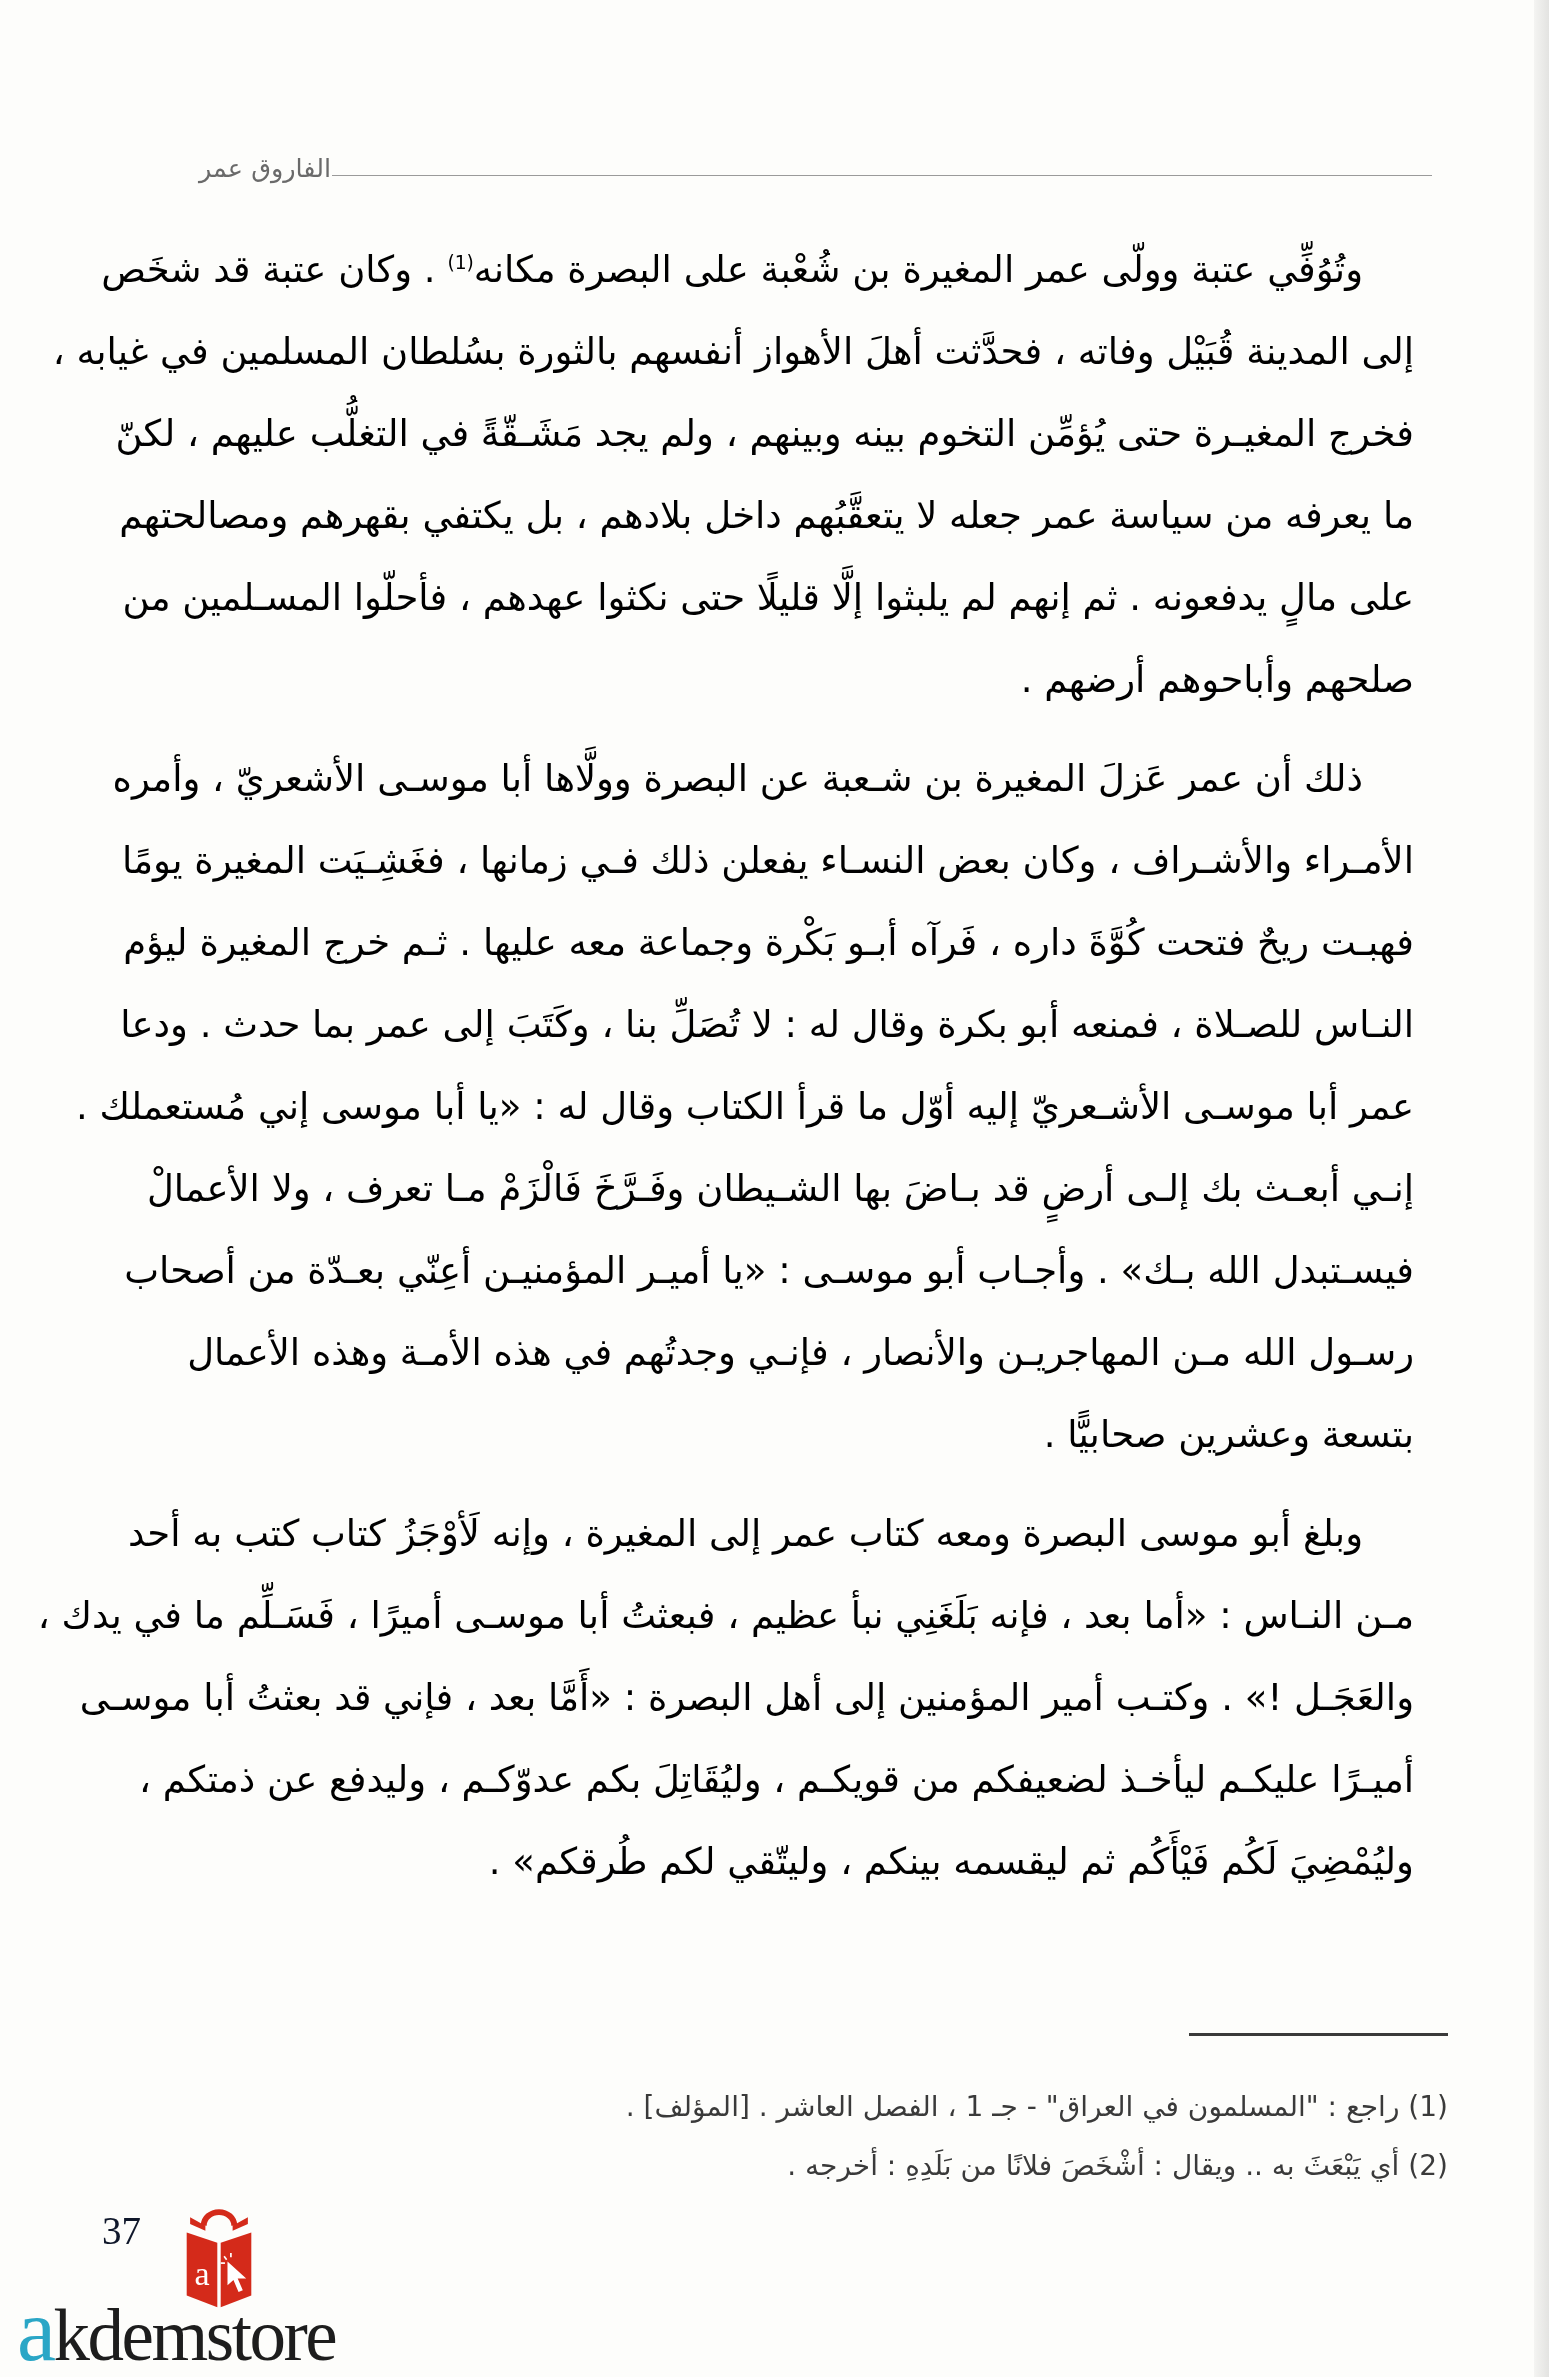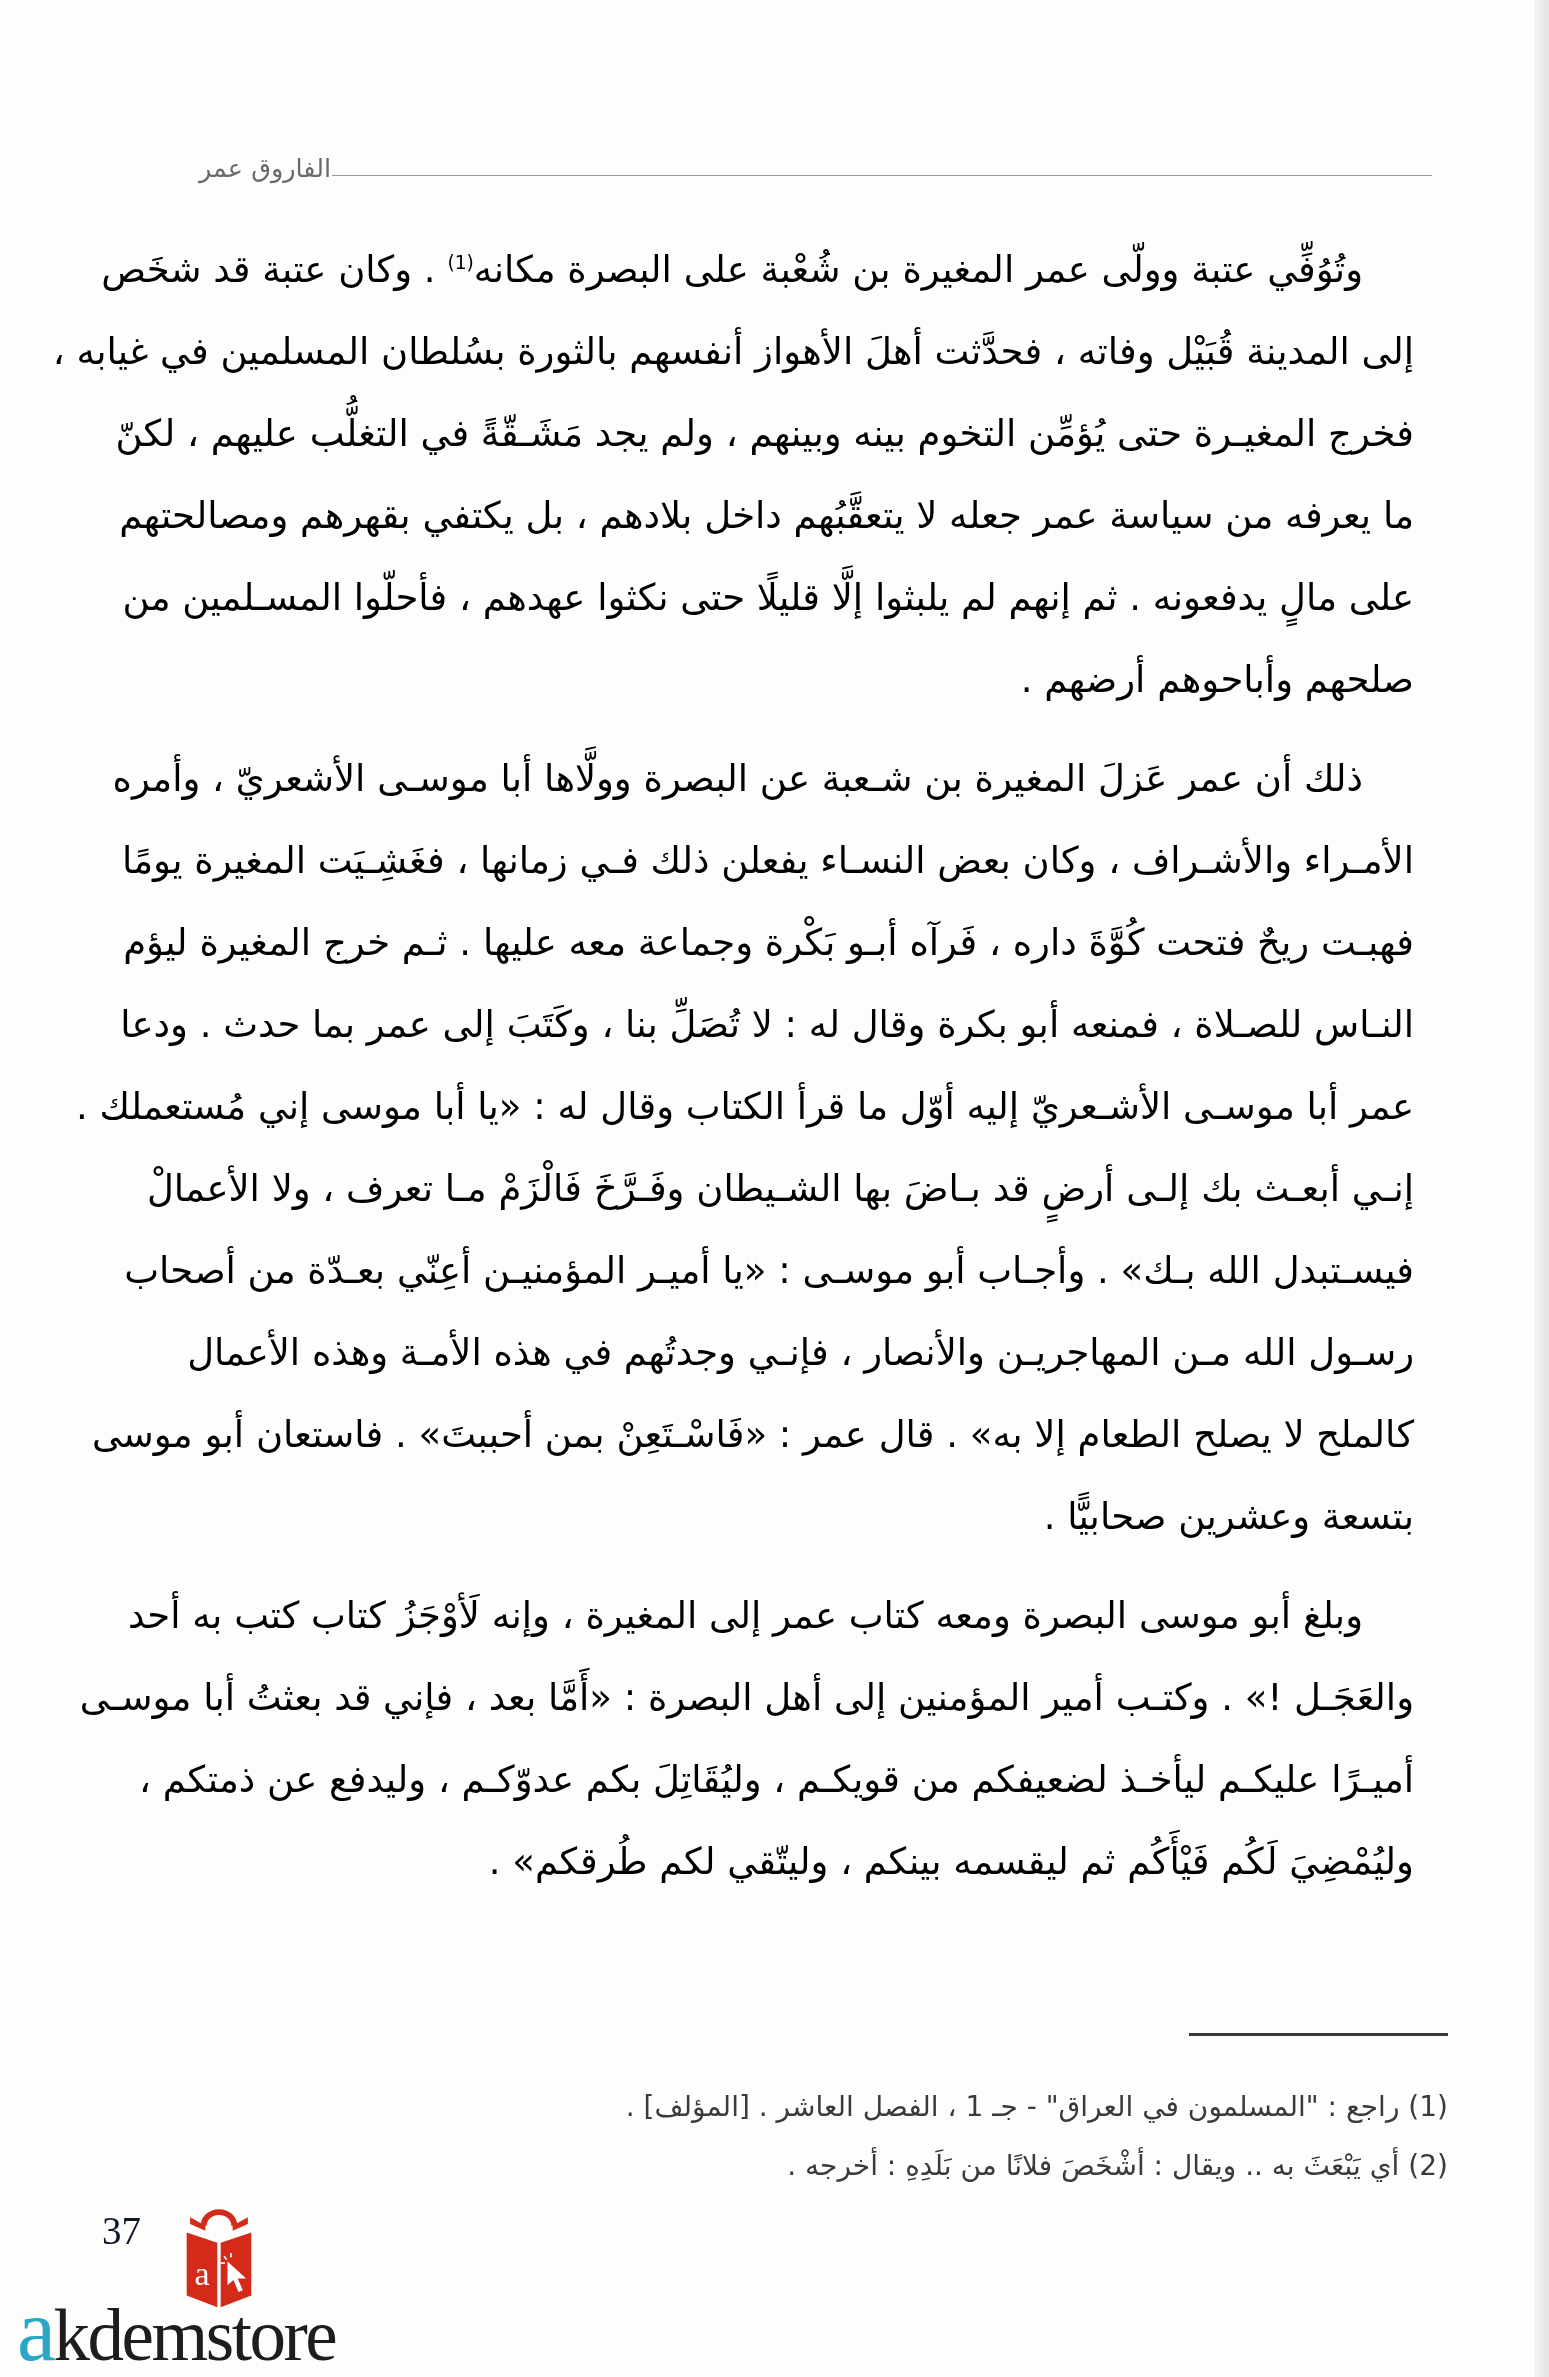--- a/index.html
+++ b/index.html
@@ -78,25 +78,25 @@
   </div>
   <div class="para">
     <span class="line indent">ذلك أن عمر عَزلَ المغيرة بن شـعبة عن البصرة وولَّاها أبا موسـى الأشعريّ ، وأمره</span>
     <span class="line">الأمـراء والأشـراف ، وكان بعض النسـاء يفعلن ذلك فـي زمانها ، فغَشِـيَت المغيرة يومًا</span>
     <span class="line">فهبـت ريحٌ فتحت كُوَّةَ داره ، فَرآه أبـو بَكْرة وجماعة معه عليها . ثـم خرج المغيرة ليؤم</span>
     <span class="line">النـاس للصـلاة ، فمنعه أبو بكرة وقال له : لا تُصَلِّ بنا ، وكَتَبَ إلى عمر بما حدث . ودعا</span>
     <span class="line">عمر أبا موسـى الأشـعريّ إليه أوّل ما قرأ الكتاب وقال له : «يا أبا موسى إني مُستعملك .</span>
     <span class="line">إنـي أبعـث بك إلـى أرضٍ قد بـاضَ بها الشـيطان وفَـرَّخَ فَالْزَمْ مـا تعرف ، ولا الأعمالْ</span>
     <span class="line">فيسـتبدل الله بـك» . وأجـاب أبو موسـى : «يا أميـر المؤمنيـن أعِنّي بعـدّة من أصحاب</span>
     <span class="line">رسـول الله مـن المهاجريـن والأنصار ، فإنـي وجدتُهم في هذه الأمـة وهذه الأعمال</span>
-    <span class="line">كالملح لا يصلح الطعام إلا به» . قال عمر : «فَاسْـتَعِنْ بمن أحببتَ» . فاستعان أبو موسى</span>
     <span class="line last">بتسعة وعشرين صحابيًّا .</span>
   </div>
   <div class="para">
     <span class="line indent">وبلغ أبو موسى البصرة ومعه كتاب عمر إلى المغيرة ، وإنه لَأوْجَزُ كتاب كتب به أحد</span>
+    <span class="line">مـن النـاس : «أما بعد ، فإنه بَلَغَنِي نبأ عظيم ، فبعثتُ أبا موسـى أميرًا ، فَسَـلِّم ما في يدك ،</span>
     <span class="line">والعَجَـل !» . وكتـب أمير المؤمنين إلى أهل البصرة : «أَمَّا بعد ، فإني قد بعثتُ أبا موسـى</span>
     <span class="line">أميـرًا عليكـم ليأخـذ لضعيفكم من قويكـم ، وليُقَاتِلَ بكم عدوّكـم ، وليدفع عن ذمتكم ،</span>
     <span class="line last">وليُمْضِيَ لَكُم فَيْأَكُم ثم ليقسمه بينكم ، وليتّقي لكم طُرقكم» .</span>
   </div>
 </div>
 
 <div class="fn-rule"></div>
 
 <div class="footnotes">
   <span class="footnote">(1) راجع : "المسلمون في العراق" - جـ 1 ، الفصل العاشر . [المؤلف] .</span>

